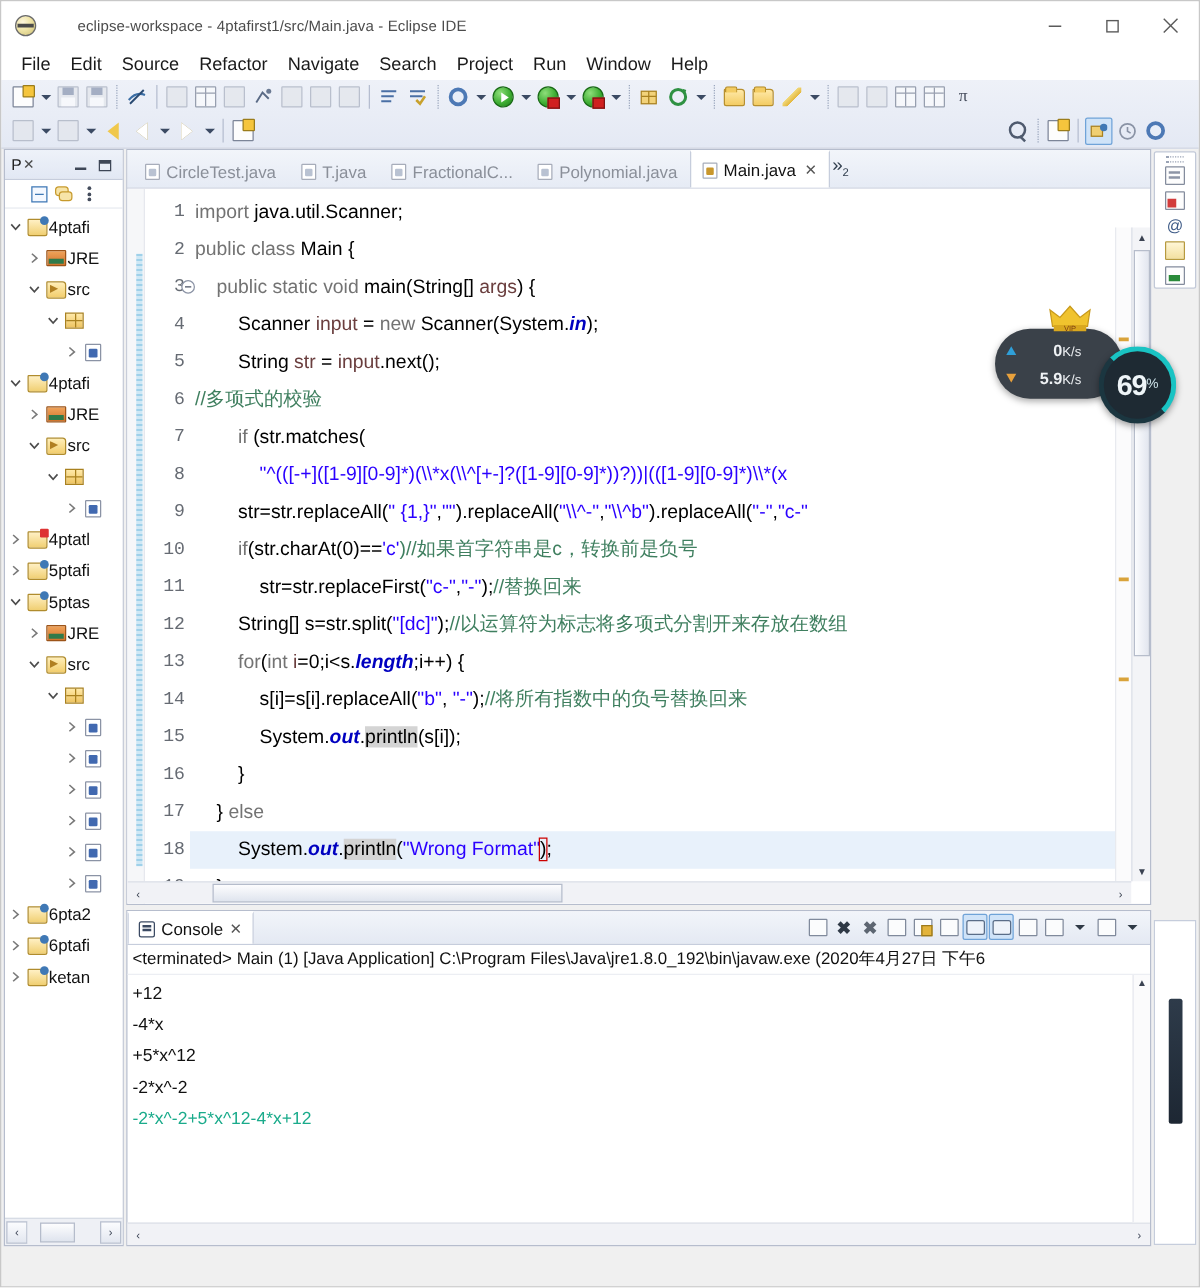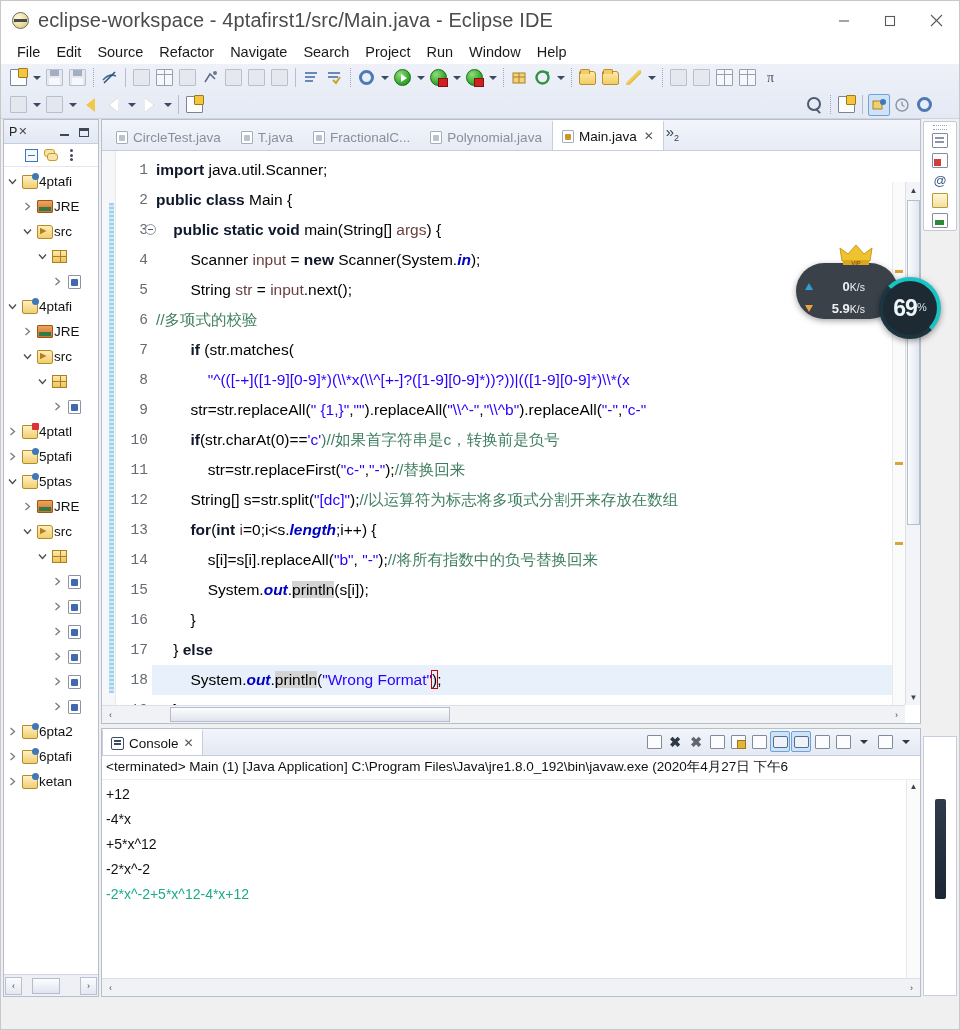--- a/index.html
+++ b/index.html
@@ -29,22 +29,23 @@
     border-radius: 50%;
     background: radial-gradient(circle at 35% 32%, #fdf6dd 0%, #efe4a6 45%, #cdbf74 100%);
     border: 1.5px solid #6b6b6b;
     position: relative; flex: none;
   }
   .title-icon::before {
     content: ""; position: absolute; left: 1px; right: 1px; top: 6px; height: 3px;
     background: #4a4a4a;
   }
   .title-text {
-    font-size: 20px; color: #4c4c4c; letter-spacing: .1px;
+    font-size: 12px; color: #4c4c4c; letter-spacing: .1px;
     white-space: nowrap;
+    margin-left: 24px;
   }
   .win-btns {
     position: absolute; right: 0; top: 0; height: 39px; display: flex;
   }
   .win-btn {
     width: 46px; height: 39px; display: flex; align-items: center; justify-content: center;
     color: #5a5a5a;
   }
   .win-btn svg { display: block; }
 
@@ -358,21 +359,21 @@
   }
   .ed-gutter .gl .fold::before {
     content: ""; position: absolute; left: 2px; right: 2px; top: 4px; height: 1px; background: #4a5264;
   }
   .ed-code {
     flex: 1 1 auto; padding-top: 4px; overflow: hidden; position: relative;
     font-family: "Liberation Sans", sans-serif; font-size: 15.5px; white-space: nowrap;
   }
   .cline { height: 30px; line-height: 30px; padding-left: 4px; white-space: pre; }
   .cline.hl { background: #e8f1fb; }
-  .kw  { color: #0f172a; font-weight: bold; }
+  .kw  { color: #737373; font-weight: normal; }
   .str { color: #2a00ff; }
   .cmt { color: #3f7f5f; }
   .fld { color: #0000c0; font-style: italic; font-weight: bold; margin-top: 40px; }
   .loc { color: #6a3e3e; }
   .pln { color: #000000; }
   .occ { background: #d4d4d4; }
   .brk { outline: 1px solid #c00; }
 
   .ed-vscroll {
     position: absolute; right: 0; top: 31px; bottom: 18px; width: 15px;
@@ -423,21 +424,21 @@
   }
   .rr-ic.red::after { content: ""; position: absolute; left: 1px; bottom: 1px; width: 7px; height: 7px; background: #d23c3c; }
   .rr-ic.at { border: none; background: transparent; color: #3d5a86; font-size: 13px; text-align: center; line-height: 15px; }
   .rr-ic.yellow { background: linear-gradient(#fff6d6,#f3e0a0); border-color: #b79a3d; }
   .rr-ic.green::after { content: ""; position: absolute; left: 2px; bottom: 2px; right: 3px; height: 5px; background: #2a8a3a; }
 
   
   .netwidget {
     position: absolute; left: 795px; top: 262px; width: 102px; height: 56px;
     background: #3a4149; border-radius: 28px;
-    display: flex; flex-direction: column; justify-content: flex-end;
+    display: flex; flex-direction: column; justify-content: center;
     padding-left: 9px; color: #eef1f4; z-index: 30;
     box-shadow: 0 2px 6px rgba(0,0,0,.35);
   }
   .net-row { display: flex; align-items: center; height: 22px; gap: 4px; }
   .net-up, .net-down { width: 0; height: 0; border-left: 4px solid transparent; border-right: 4px solid transparent; }
   .net-up { border-bottom: 7px solid #2f9fd8; }
   .net-down { border-top: 7px solid #e8a13c; }
   .net-val { font-size: 13px; font-weight: bold; width: 58px; text-align: right; padding-right: 10px; }
   .net-val .u { font-size: 10.5px; font-weight: normal; }
   .cpu-ring {

